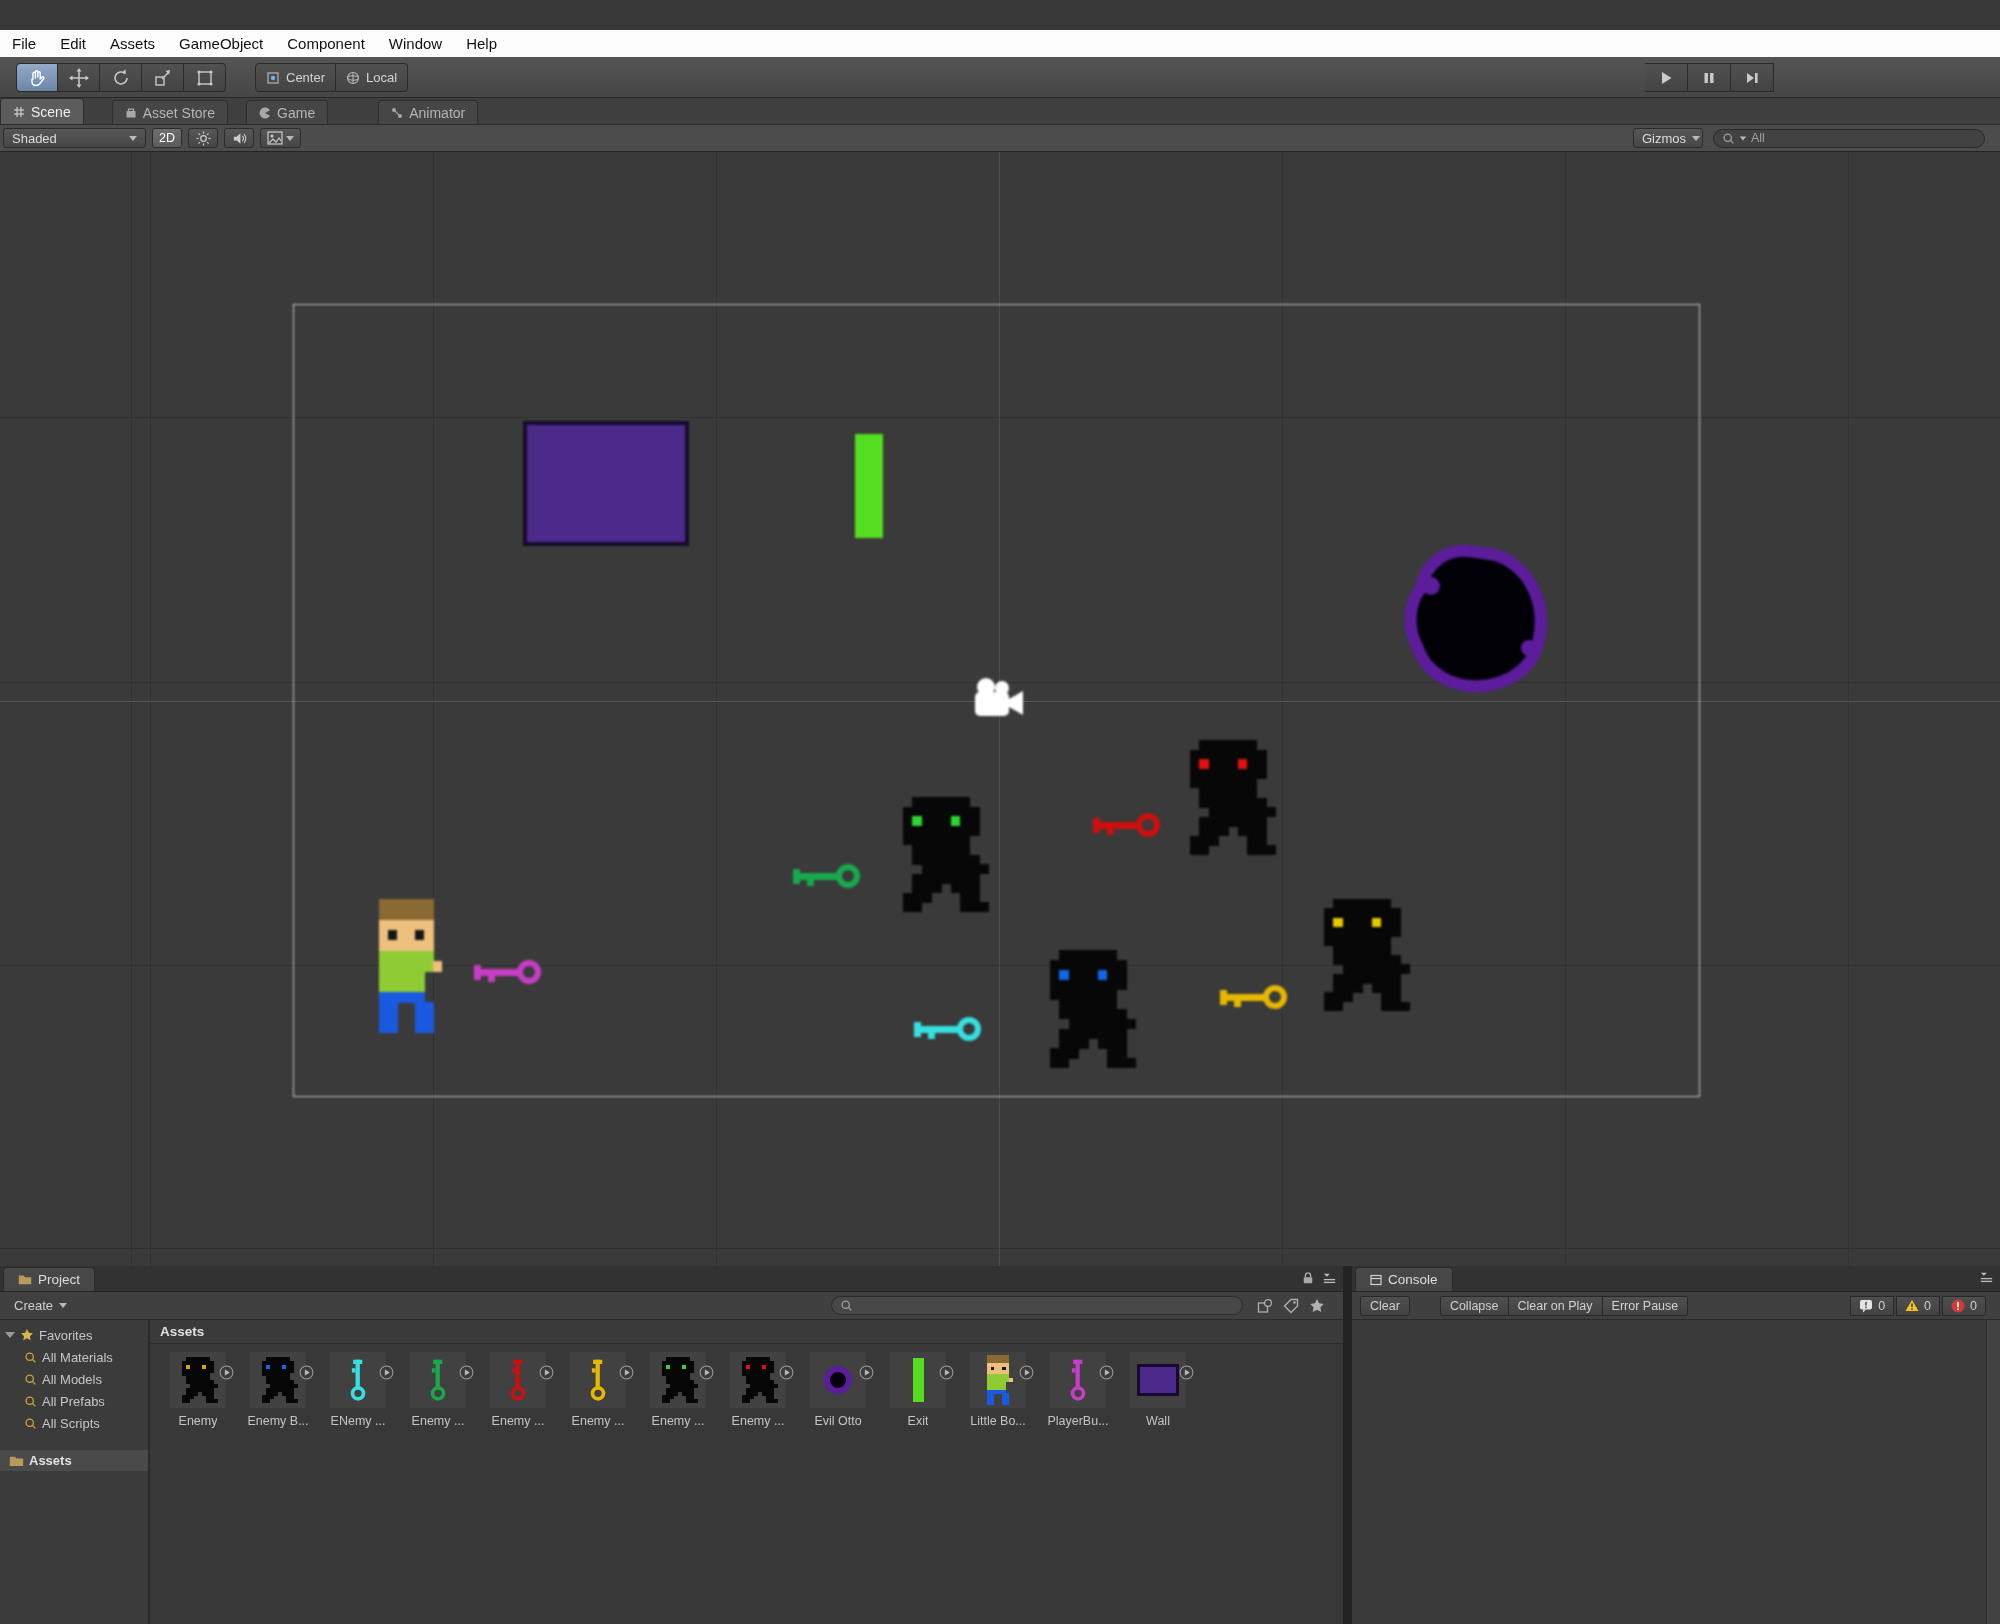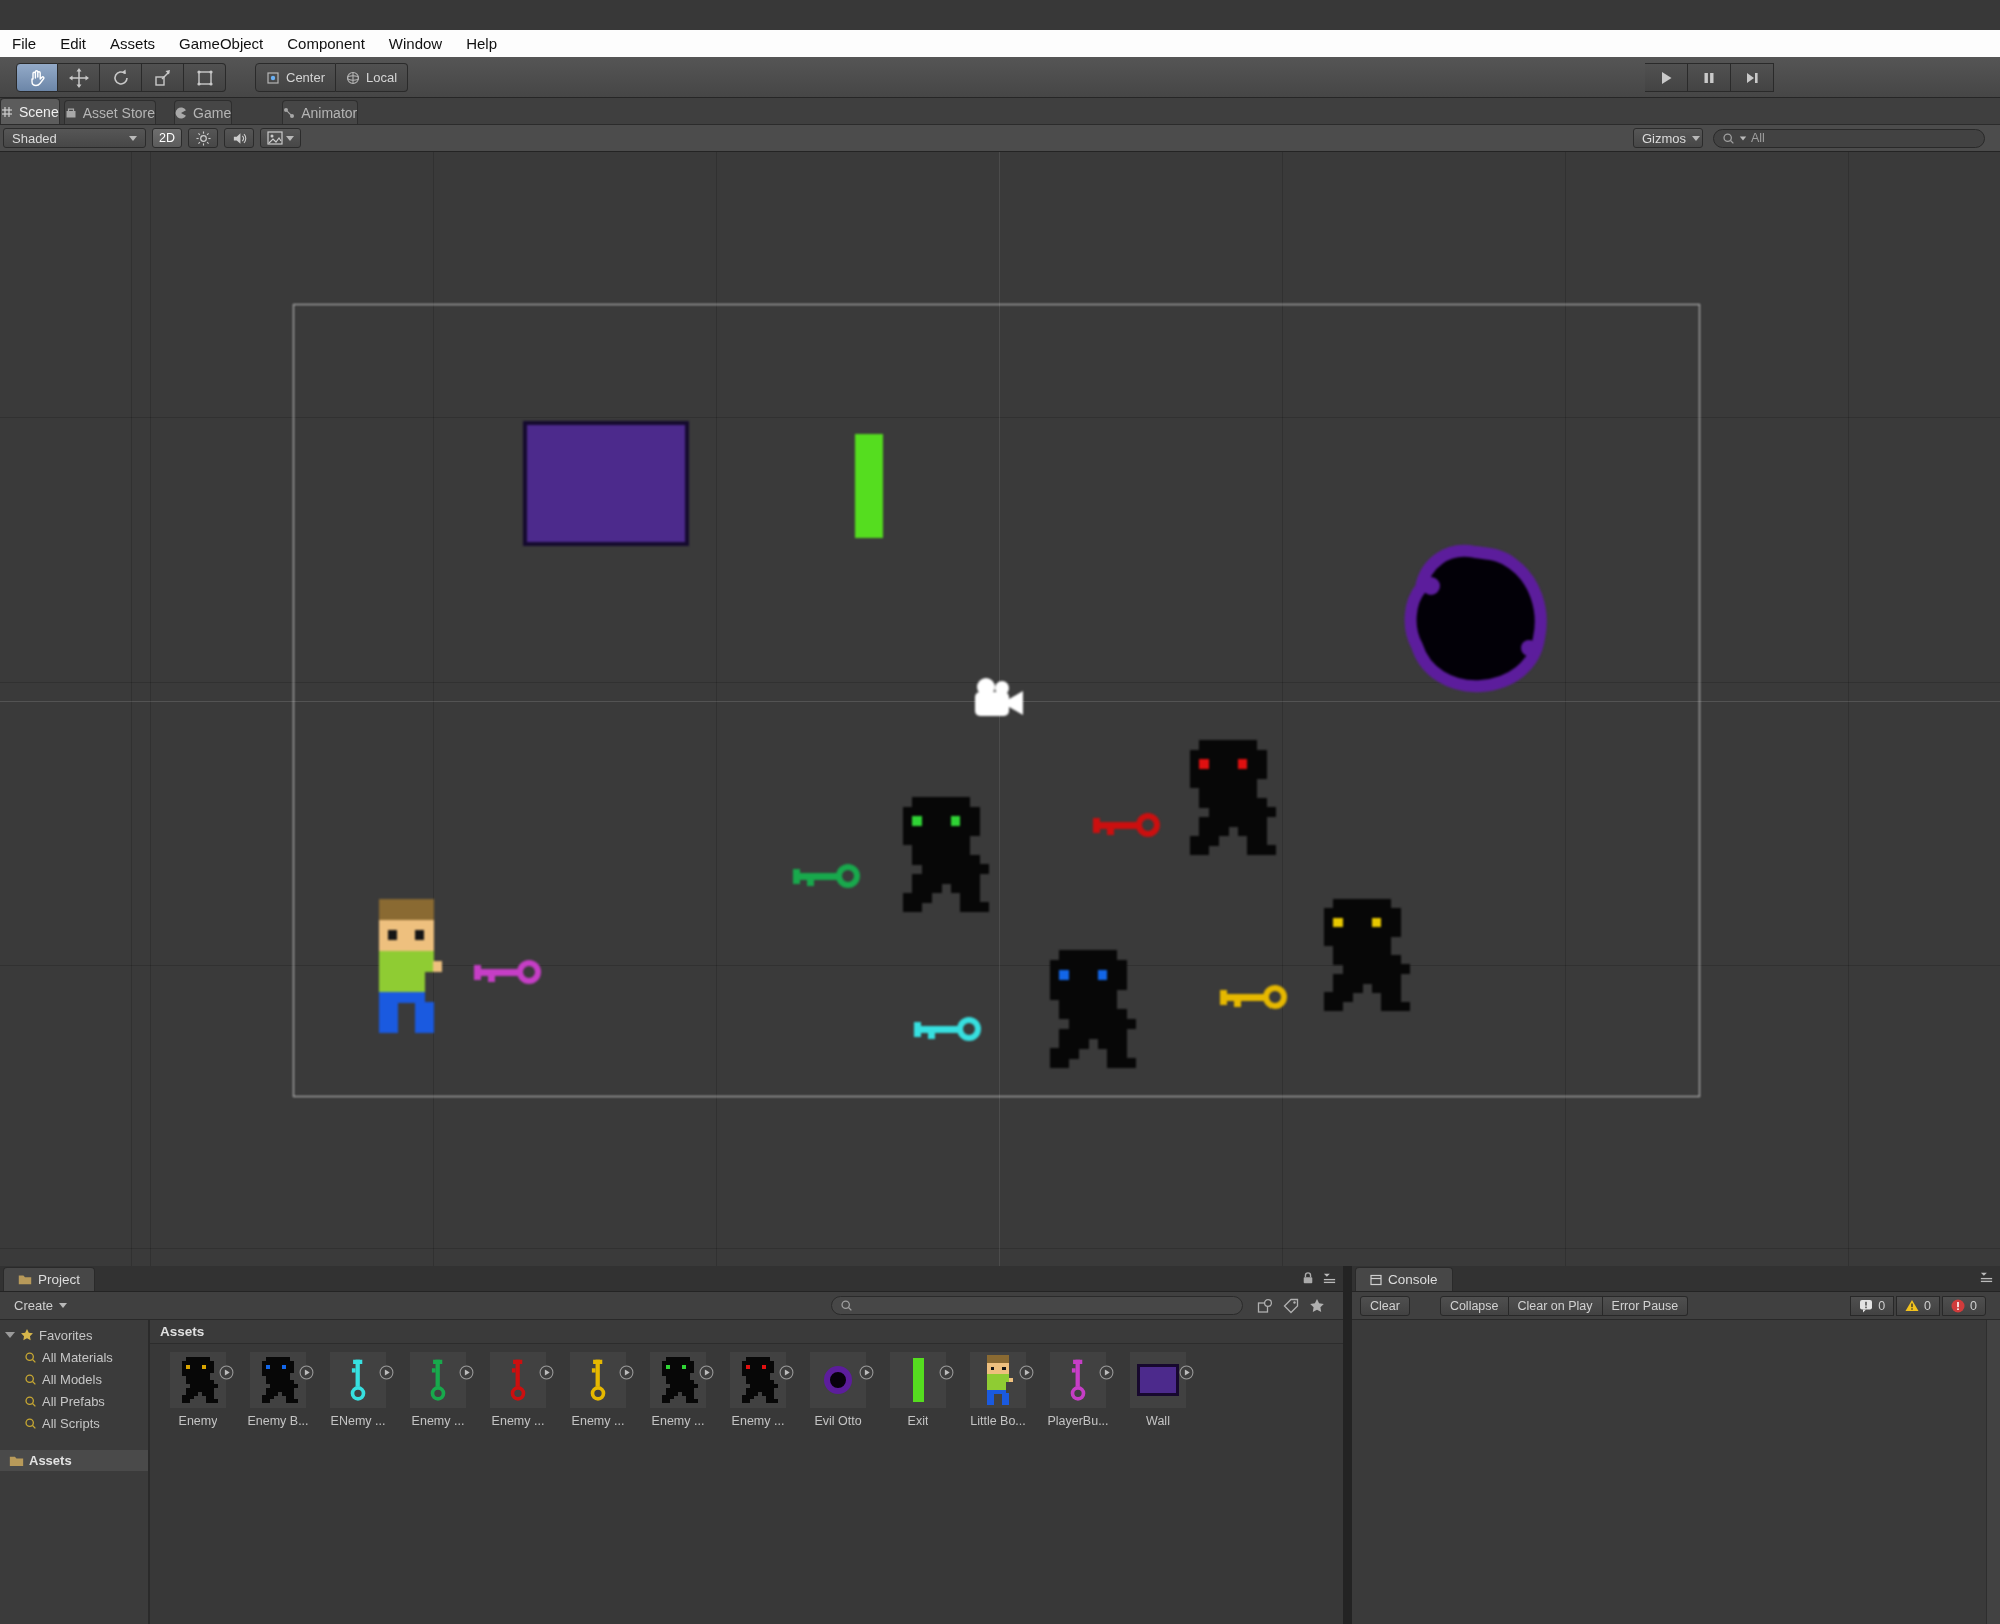--- a/index.html
+++ b/index.html
@@ -32,25 +32,25 @@
         border:1px solid #2a2a2a;border-left:none;display:flex;align-items:center;gap:6px;
         font-size:13px;color:#d5d5d5}
   .pivot-group .pbtn:first-child{border-left:1px solid #2a2a2a;border-radius:4px 0 0 4px}
   .pivot-group .pbtn:last-child{border-radius:0 4px 4px 0}
   .play-group{position:absolute;left:1645px;top:6px;display:flex}
   .play-group .tbtn{width:43px}
 
   
   #tab-strip{position:absolute;left:0;top:98px;width:2000px;height:27px;background:#3f3f3f;
              display:flex;align-items:flex-end;border-bottom:1px solid #2b2b2b}
-  .vtab{height:24px;display:flex;align-items:center;gap:6px;padding:0 0;font-size:14px;
+  .vtab{height:24px;display:flex;align-items:center;gap:6px;padding:0 12px;font-size:14px;
         color:#b5b5b5;background:#464646;border:1px solid #2e2e2e;border-bottom:none;
         border-radius:4px 4px 0 0}
   .vtab.active{background:#5c5c5c;color:#efefef;height:26px}
-  #tab-asset-store{margin-left:4px}
+  #tab-asset-store{margin-left:28px}
   #tab-game{margin-left:18px}
   #tab-animator{margin-left:50px}
 
   
   #scene-toolbar{position:absolute;left:0;top:125px;width:2000px;height:27px;background:#4c4c4c;
                  border-bottom:1px solid #242424;display:flex;align-items:center;font-size:13px;color:#dcdcdc}
   .sdrop{height:20px;display:flex;align-items:center;justify-content:space-between;gap:6px;
          padding:0 8px;background:linear-gradient(#565656,#474747);border:1px solid #2b2b2b;border-radius:3px}
   #shading-dropdown{width:143px;margin-left:3px}
   .sbtn{height:20px;min-width:30px;padding:0 6px;margin-left:6px;display:flex;align-items:center;

